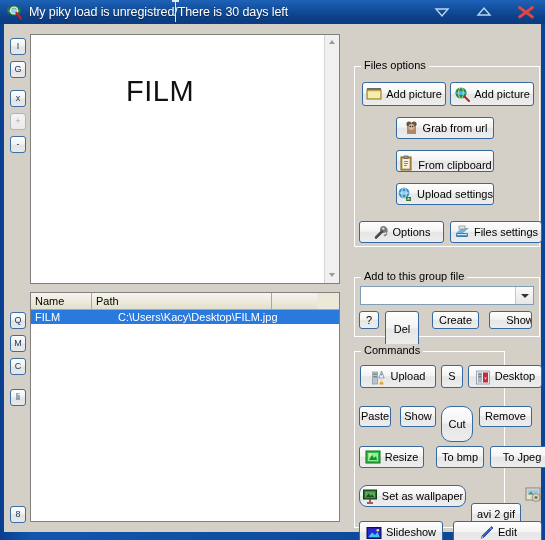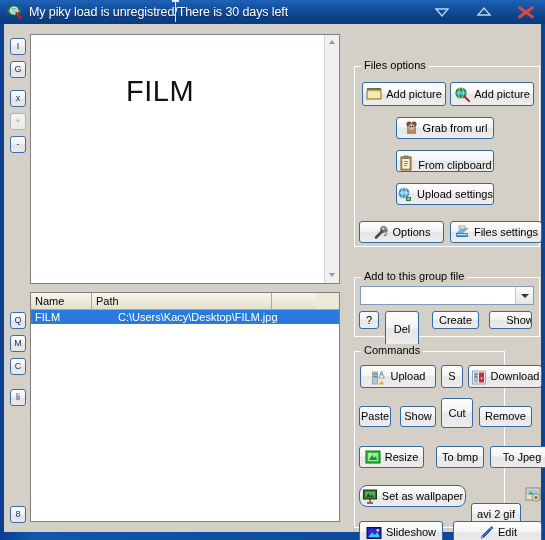--- a/index.html
+++ b/index.html
@@ -567,30 +567,30 @@
           <rect x="1.5" y="2" width="13" height="13" fill="#e9eef2" stroke="#8795a0" stroke-width="0.8"></rect>
           <rect x="3" y="3.5" width="4" height="10" fill="#aab6bf"></rect>
           <rect x="8" y="3.5" width="5" height="10" fill="#c9283e"></rect>
           <path d="M10.5 3.5 L10.5 9 L9.2 7.6 L10.5 11 L11.8 7.6 L10.5 9Z" fill="#f4f4f4"></path>
           <rect x="3.6" y="4.6" width="1" height="1.4" fill="#5c6b76"></rect>
           <rect x="5.2" y="4.6" width="1" height="1.4" fill="#5c6b76"></rect>
           <rect x="3.6" y="7" width="1" height="1.4" fill="#5c6b76"></rect>
           <rect x="5.2" y="7" width="1" height="1.4" fill="#5c6b76"></rect>
         </svg>
       </span>
-      <span class="blabel">Download</span>
+      <span class="blabel">Desktop</span>
     </div>
 
     <div class="btn" style="left:355px; top:382px; width:32px; height:21px;">
       <span class="blabel">Paste</span>
     </div>
     <div class="btn" style="left:396px; top:382px; width:36px; height:21px;">
       <span class="blabel">Show</span>
     </div>
-    <div class="btn" style="left:437px; top:374px; width:32px; height:30px;">
+    <div class="btn" style="left:437px; top:382px; width:32px; height:36px;border-radius:10px;">
       <span class="blabel">Cut</span>
     </div>
     <div class="btn" style="left:475px; top:382px; width:53px; height:21px;">
       <span class="blabel">Remove</span>
     </div>
 
     <div class="btn" style="left:355px; top:422px; width:65px; height:22px;">
       <span class="ico">
         <svg width="16" height="16" viewBox="0 0 16 16">
           <rect x="1" y="2" width="14" height="12" fill="#2fbf3f" stroke="#146b22" stroke-width="1"></rect>

